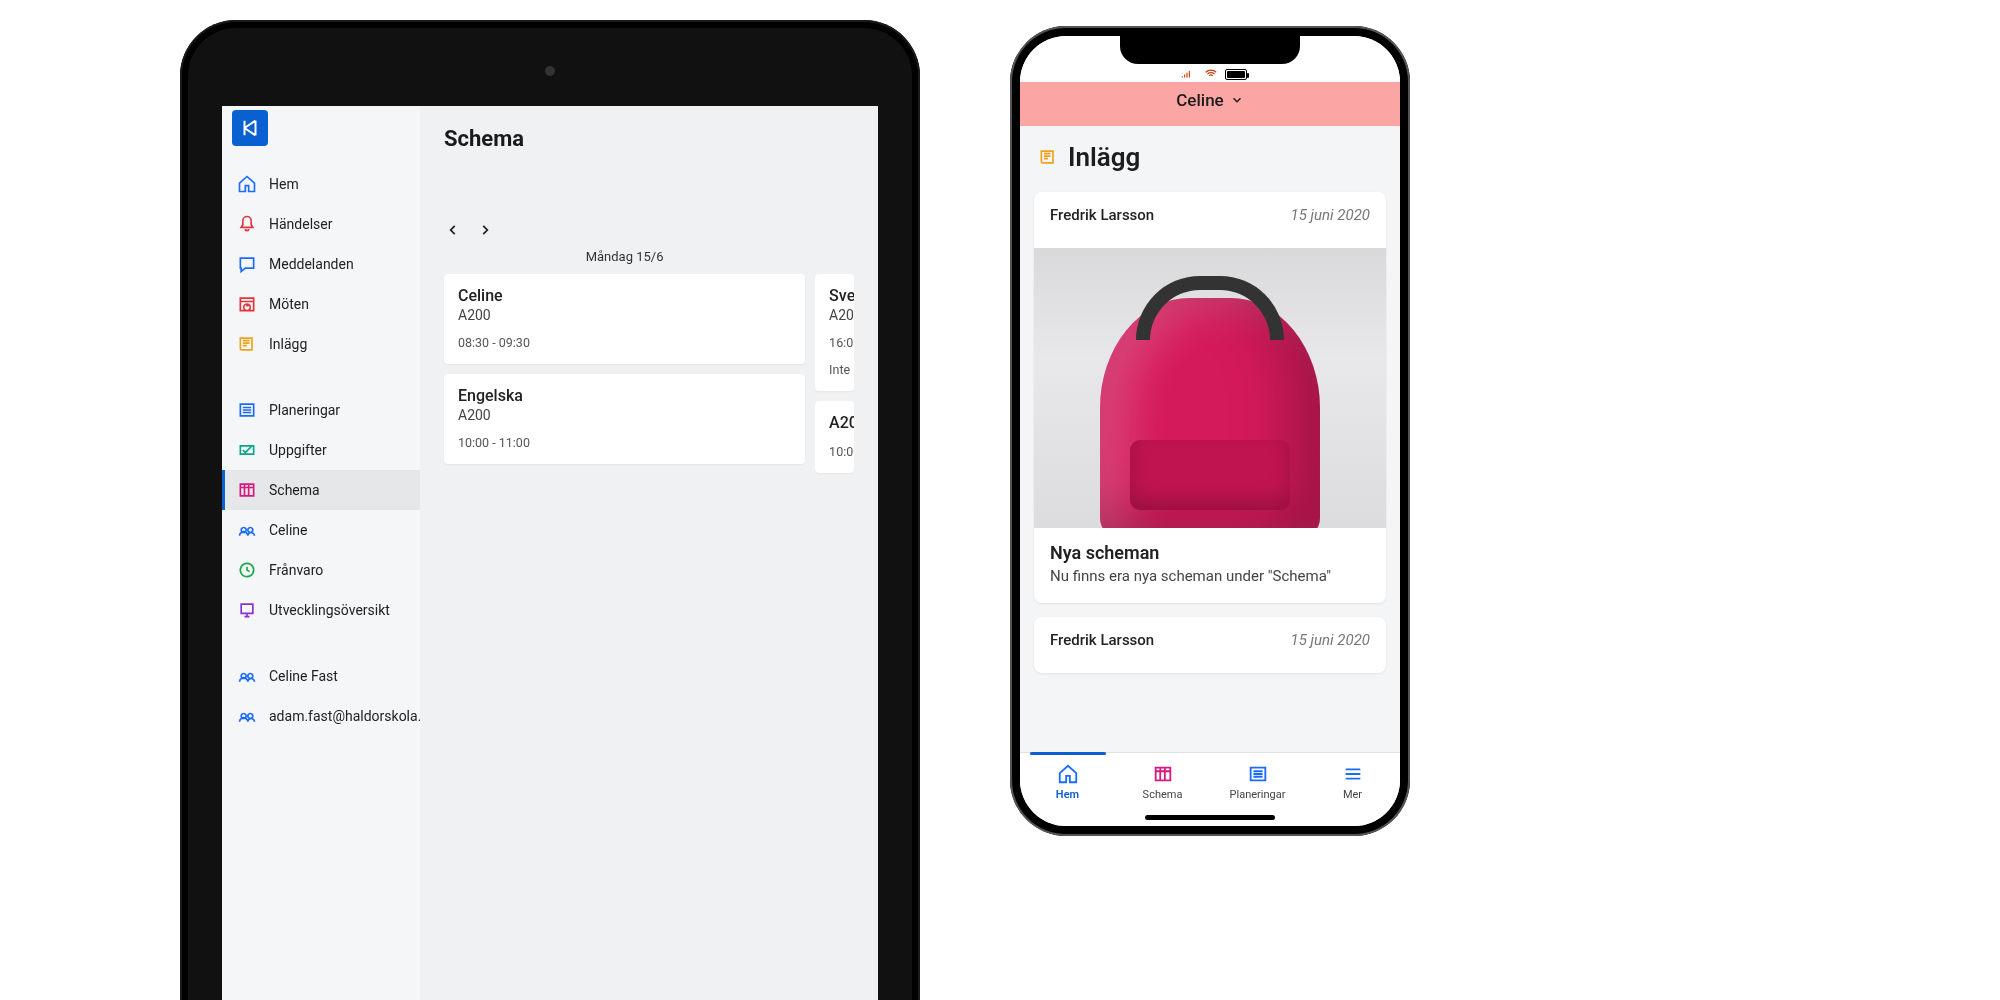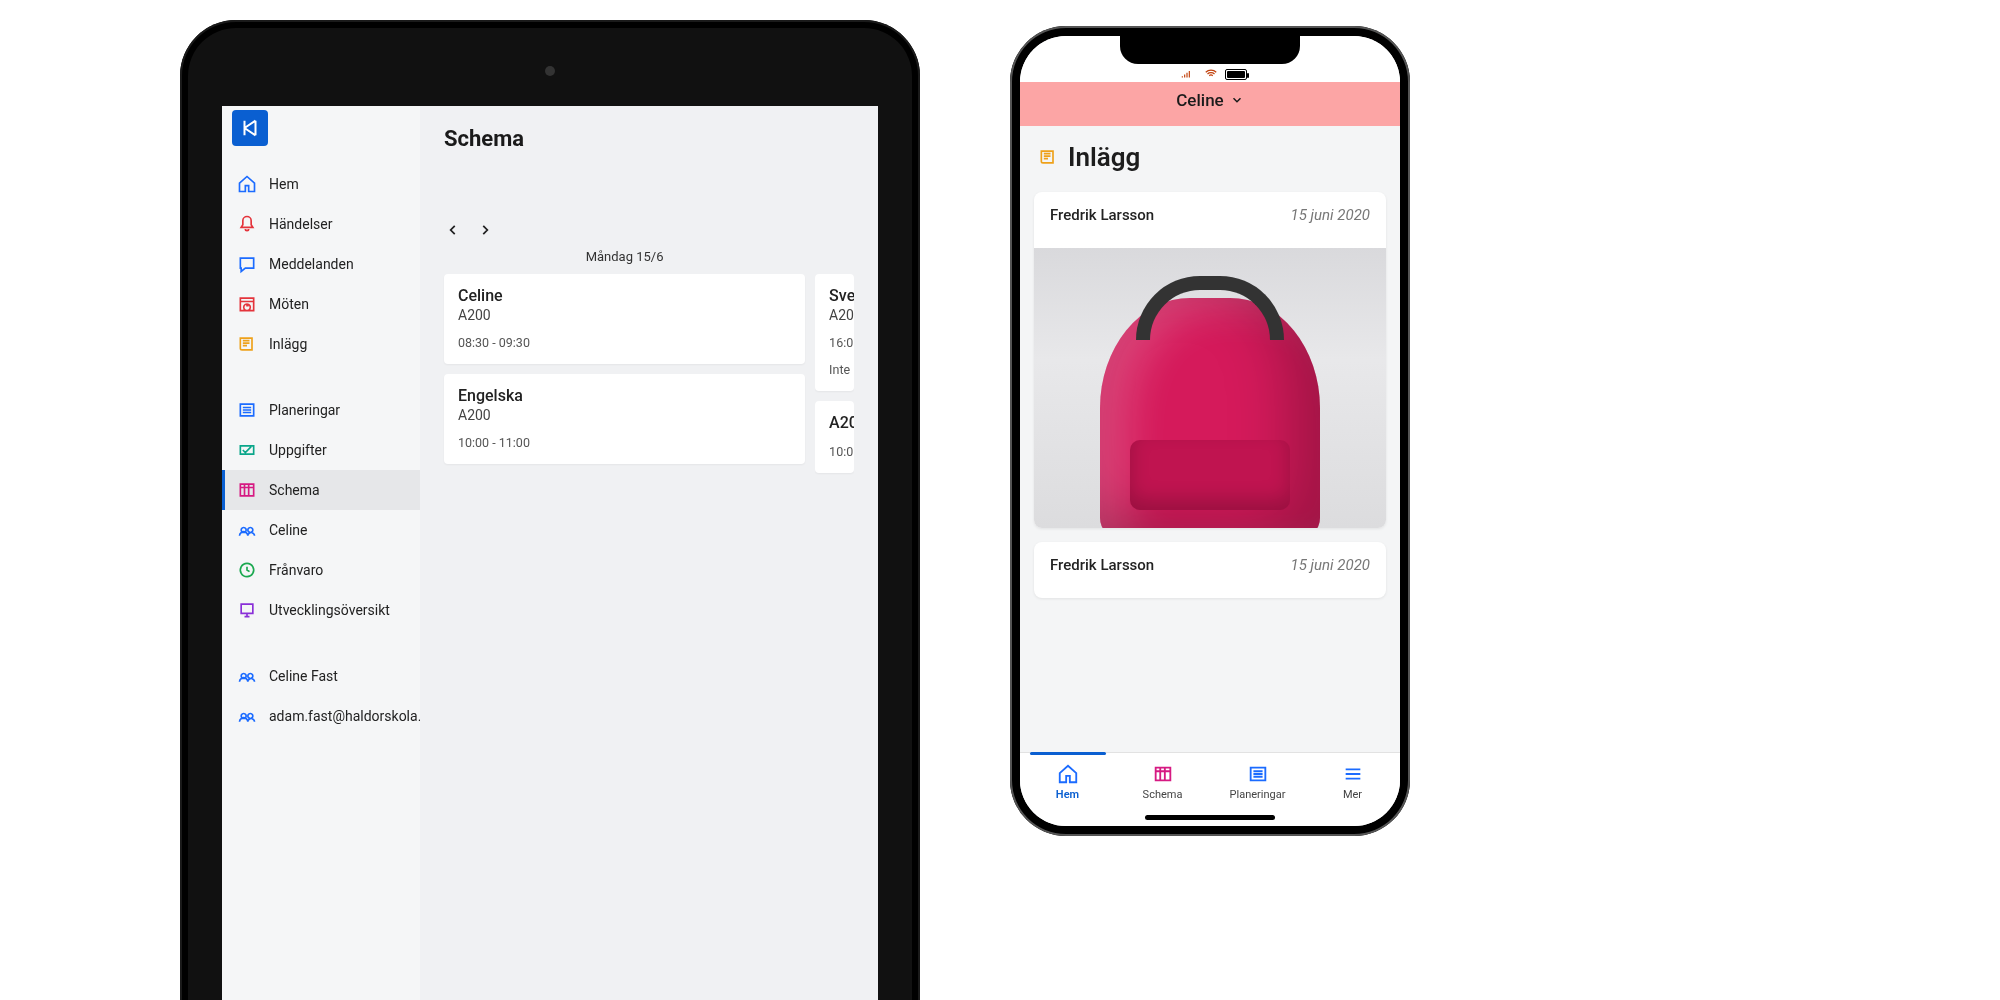--- a/index.html
+++ b/index.html
@@ -534,20 +534,24 @@
 
     <div class="feed" id="feed">
         <div class="post-card">
           <div class="post-head">
             <span class="author">Fredrik Larsson</span>
             <span class="date">15 juni 2020</span>
           </div>
           <div class="post-image">
             <div class="backpack"></div>
           </div>
+          <div class="post-body">
+            <div class="post-title">Nya scheman</div>
+            <div class="post-text">Nu finns era nya scheman under "Schema"</div>
+          </div>
         </div>
         <div class="post-card">
           <div class="post-head">
             <span class="author">Fredrik Larsson</span>
             <span class="date">15 juni 2020</span>
           </div>
         </div>
       </div>
 
     <div class="tabbar" id="tabbar">

